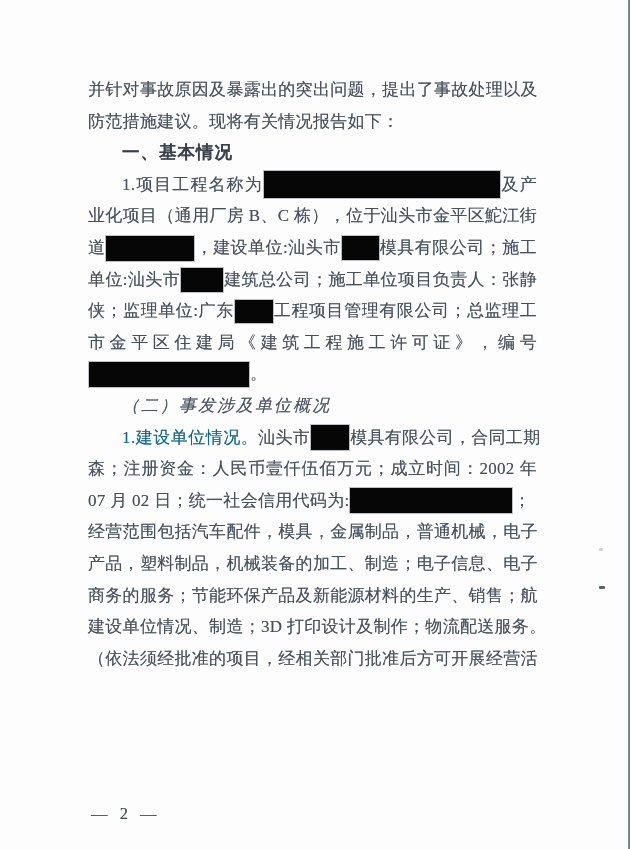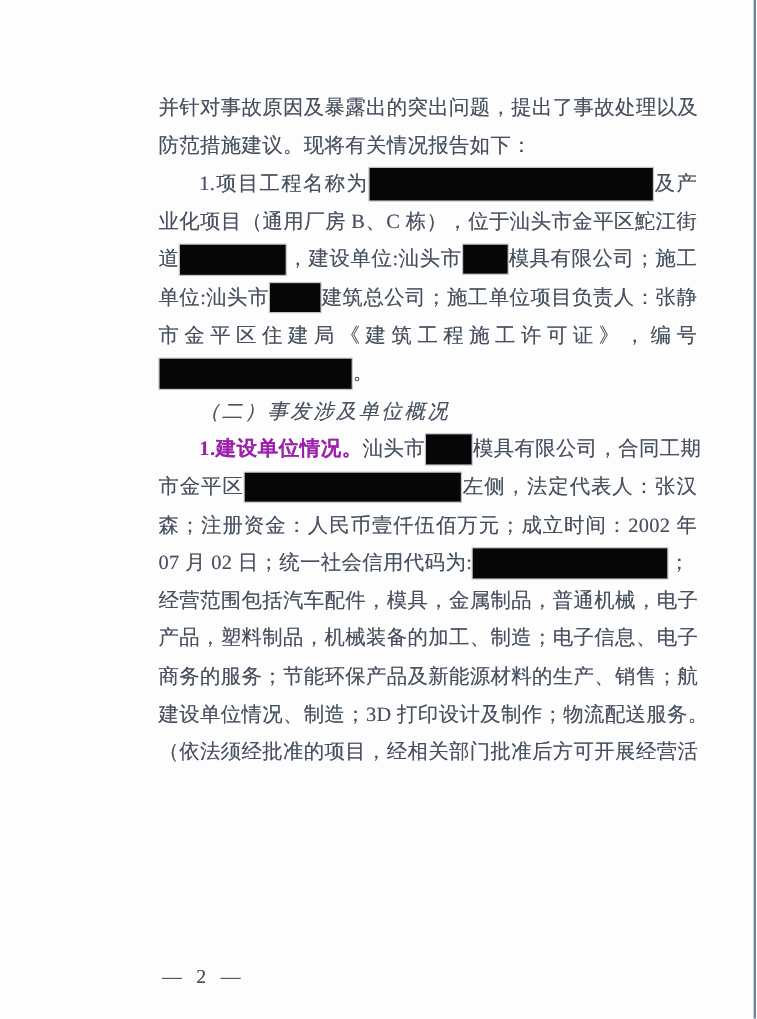--- a/index.html
+++ b/index.html
@@ -3,21 +3,21 @@
 <meta charset="utf-8">
 <style>
   html,body{margin:0;padding:0;}
   body{
     width:631px;height:849px;
     background:#fdfdfe;
     position:relative;
     overflow:hidden;
     font-family:"Liberation Serif","DejaVu Serif",serif;
   }
-  .page{position:absolute;inset:0;margin-left:44px;}
+  .page{position:absolute;inset:0;}
   .textblock{
     position:absolute;
     left:88px;top:74px;
     width:449px;
     font-size:17px;
     line-height:31.6px;
     color:#47505e;
     text-shadow:0 0 0.5px rgba(70,80,95,0.55);
     letter-spacing:0.3px;
   }
@@ -37,21 +37,21 @@
     color:#39404c;
     font-family:"Liberation Sans","DejaVu Sans",sans-serif;
     letter-spacing:1px;
     font-size:17.5px;
   }
   .kai{
     font-style:italic;
     color:#4a5361;
     letter-spacing:2px;
   }
-  .bold-seg{font-weight:700;color:#a21caf;letter-spacing:0.5px;}
+  .bold-seg{font-weight:400;color:#0369a1;letter-spacing:0.5px;}
   .redact{
     display:inline-block;
     background:#060606;
     box-shadow:0 0 0 1px rgba(110,118,128,0.45);
     vertical-align:middle;
     margin:0 1px;
     transform:translateY(-1px);
   }
   .footer-num{
     position:absolute;
@@ -80,56 +80,59 @@
 <body>
 
 <div class="page">
 
   <div class="textblock">
 
     <div class="line jfull">并针对事故原因及暴露出的突出问题，提出了事故处理以及</div>
 
     <div class="line">防范措施建议。现将有关情况报告如下：</div>
 
+    <div class="line indent">
+      <span class="hei">一、基本情况</span>
+    </div>
 
 
     <div class="line indent jfull">
       <span>1.项目工程名称为</span><span class="redact" style="width:236px;height:27px;"></span><span>及产</span>
     </div>
 
     <div class="line jfull">业化项目（通用厂房 B、C 栋），位于汕头市金平区鮀江街</div>
 
     <div class="line jfull">
       <span>道</span><span class="redact" style="width:88px;height:25px;"></span><span>，建设单位:汕头市</span><span class="redact" style="width:37px;height:24px;"></span><span>模具有限公司；施工</span>
     </div>
 
     <div class="line jfull">
       <span>单位:汕头市</span><span class="redact" style="width:42px;height:24px;"></span><span>建筑总公司；施工单位项目负责人：张静</span>
     </div>
 
+    <div class="line jfull">
+      <span>侠；监理单位:广东</span><span class="redact" style="width:38px;height:23px;"></span><span>工程项目管理有限公司；总监理工</span>
+    </div>
 
 
 
     <div class="line jfull">市金平区住建局《建筑工程施工许可证》，编号</div>
 
     <div class="line">
       <span class="redact" style="width:160px;height:25px;"></span><span>。</span>
     </div>
 
     <div class="line indent">
       <span class="kai">（二）事发涉及单位概况</span>
     </div>
 
     <div class="line indent jfull">
       <span class="bold-seg">1.建设单位情况。</span><span>汕头市</span><span class="redact" style="width:38px;height:25px;"></span><span>模具有限公司，合同工期</span>
     </div>
 
-    <div class="line jfull">
-      <span>市金平区</span><span class="redact" style="width:180px;height:24px;"></span><span>左侧，法定代表人：张汉</span>
-    </div>
 
     <div class="line jfull">森；注册资金：人民币壹仟伍佰万元；成立时间：2002 年</div>
 
     <div class="line">
       <span>07 月 02 日；统一社会信用代码为:</span><span class="redact" style="width:162px;height:25px;"></span><span>；</span>
     </div>
 
     <div class="line jfull">经营范围包括汽车配件，模具，金属制品，普通机械，电子</div>
 
     <div class="line jfull">产品，塑料制品，机械装备的加工、制造；电子信息、电子</div>

